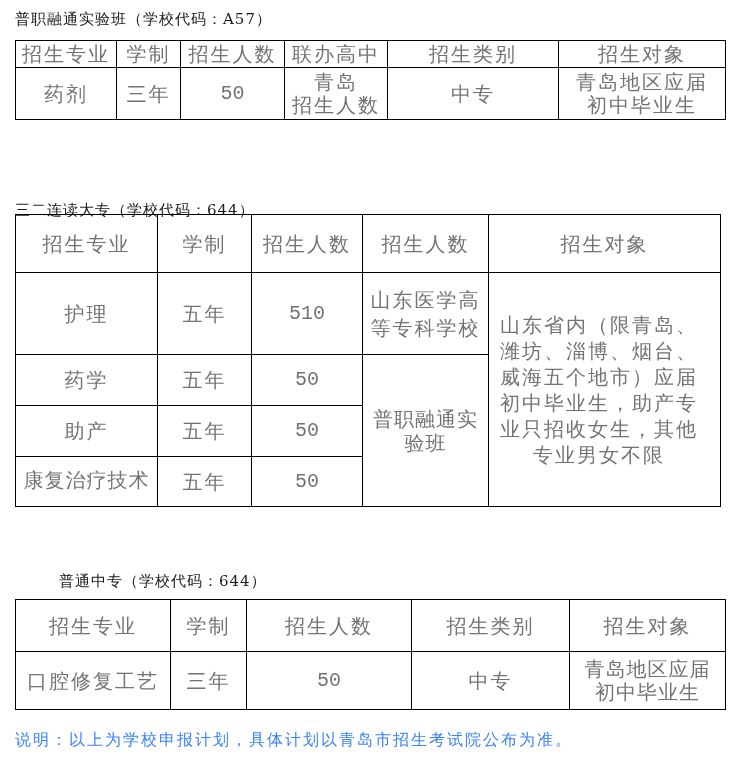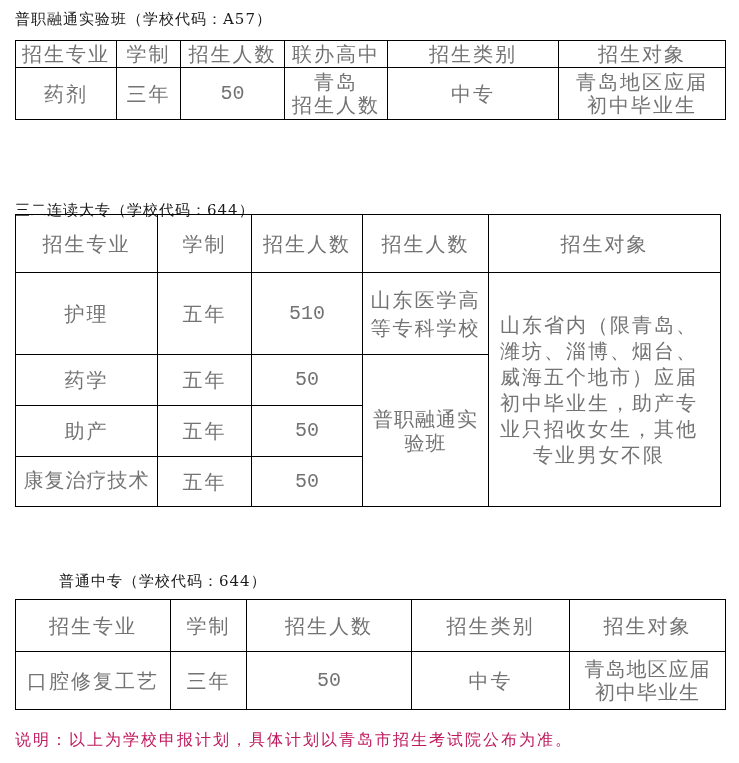--- a/index.html
+++ b/index.html
@@ -18,21 +18,21 @@
   td {
     border: 1.5px solid #000; text-align: center; vertical-align: middle;
     font-size: 20px; letter-spacing: 2px; padding: 0; line-height: 24px;
     font-family: "DejaVu Sans", "Liberation Sans", sans-serif; color: #737373;
   }
   td.num { font-family: Liberation Mono, monospace; letter-spacing: 0; }
   td.left { text-align: center; padding-left: 3px; }
   .note {
     position: absolute; left: 15px; top: 730px;
     font-size: 16px; letter-spacing: 2px; white-space: nowrap;
-    font-family: "DejaVu Sans", "Liberation Sans", sans-serif; color: #be185d;
+    font-family: "DejaVu Sans", "Liberation Sans", sans-serif; color: #3b82f6;
   }
 </style>
 </head>
 <body>
 
 <div class="section-title" style="top:10px;">普职融通实验班（学校代码：A57）</div>
 <table style="left:15px; top:40px; width:710px;">
   <colgroup>
       <col style="width:101px">
       <col style="width:64px">

